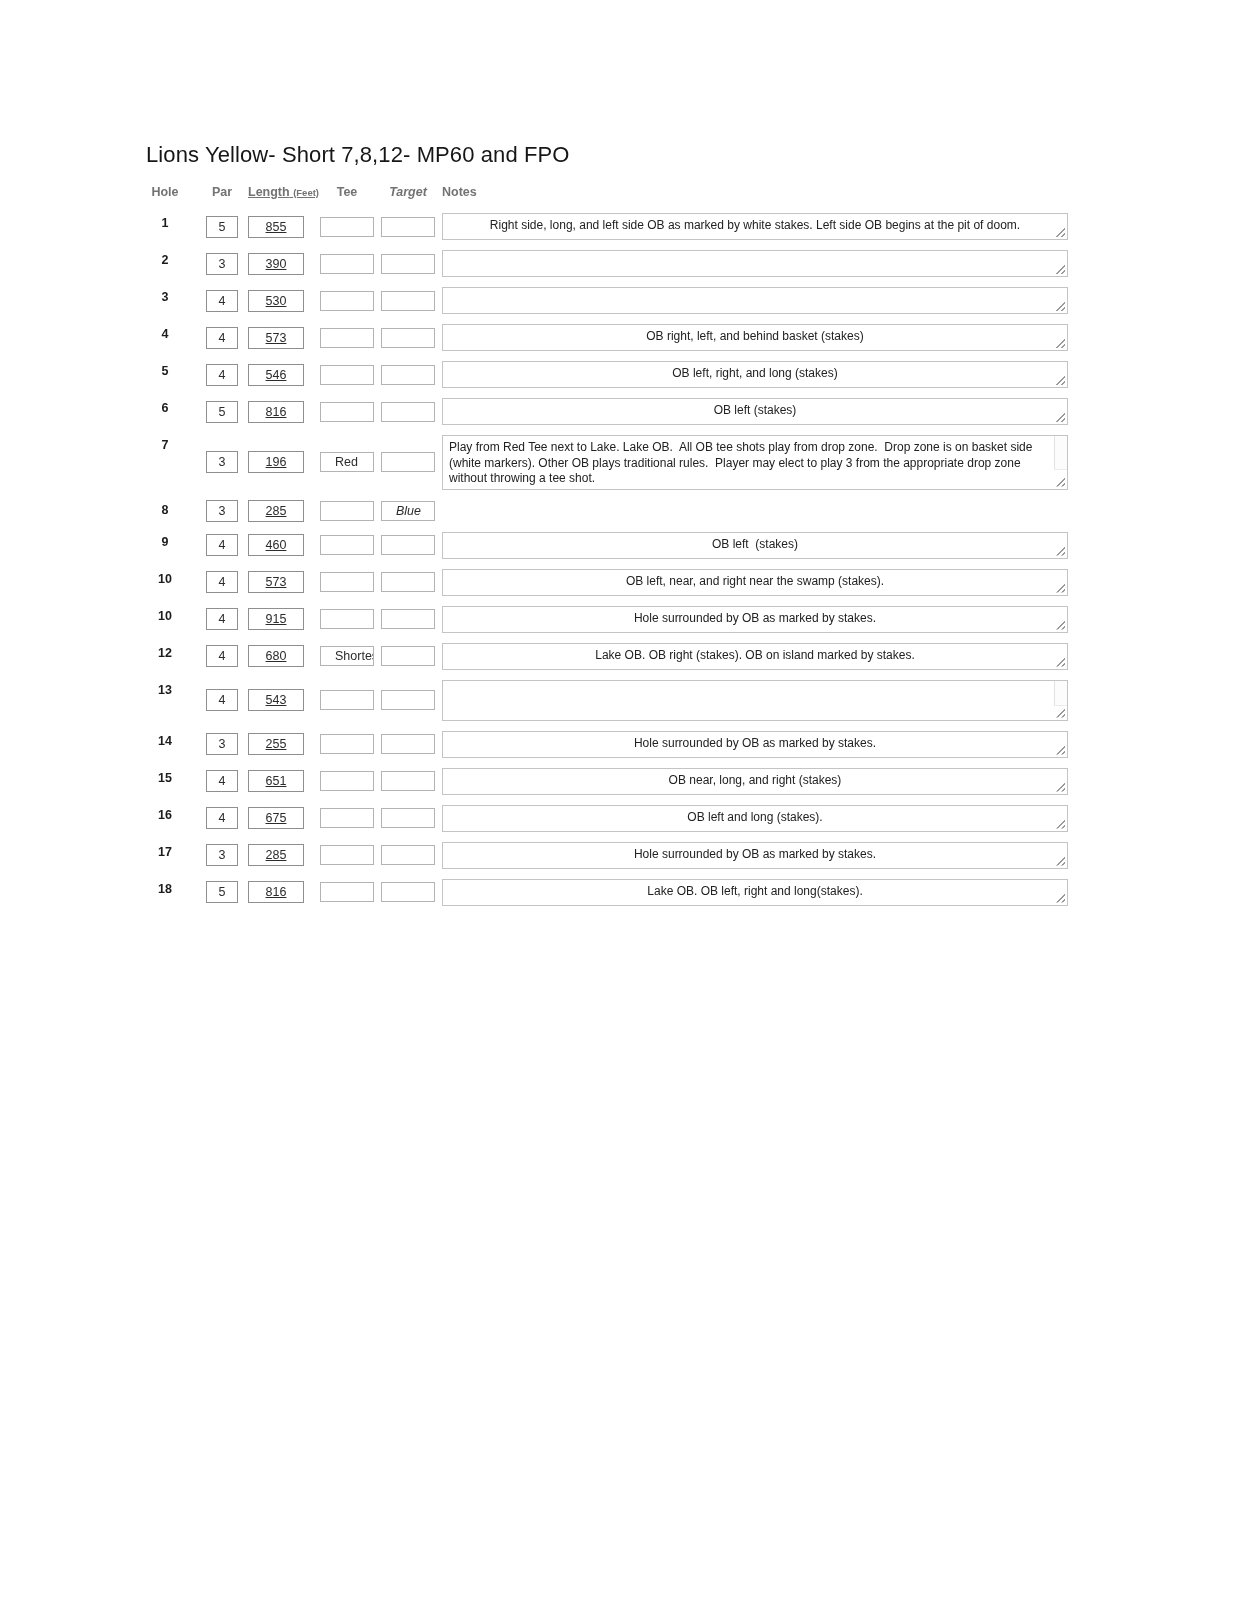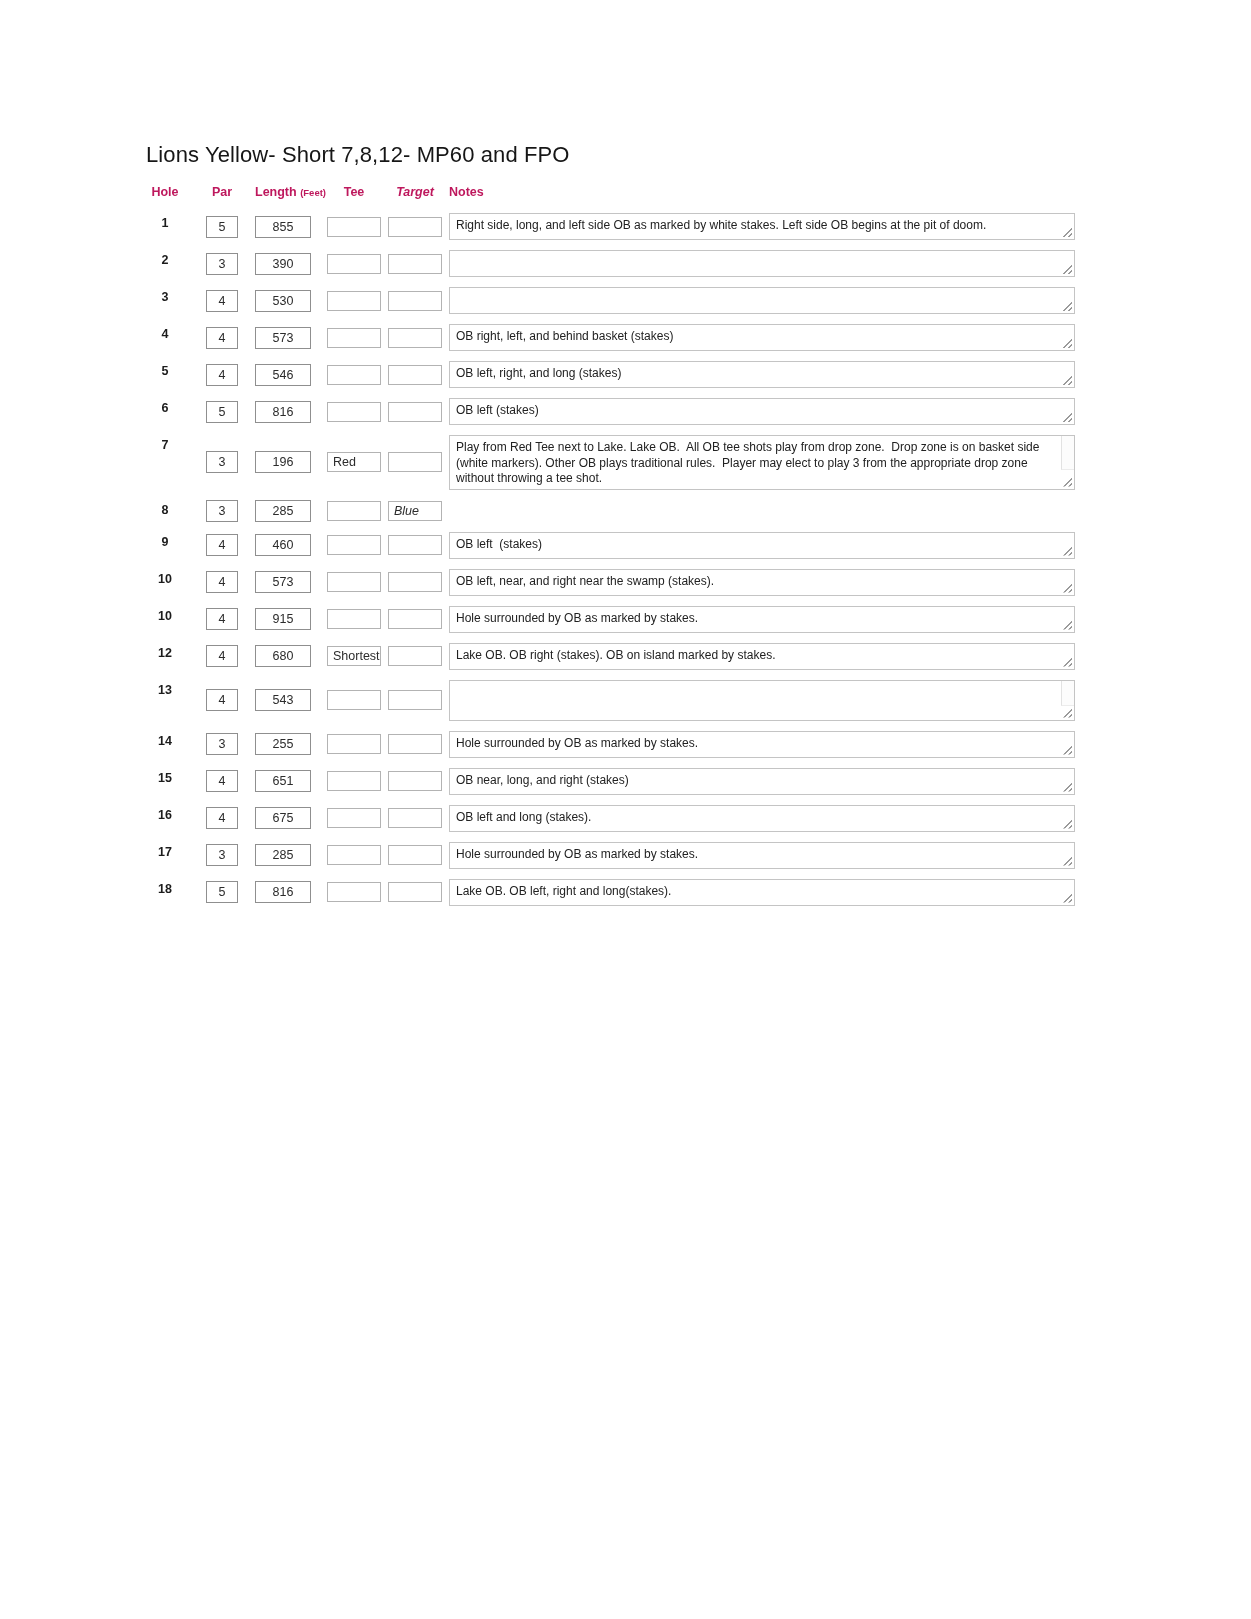--- a/index.html
+++ b/index.html
@@ -26,31 +26,31 @@
   .page-title {
     font-size: 22px;
     font-weight: 400;
     color: #161616;
     letter-spacing: 0.1px;
     margin: 0 0 17px 0;
   }
   
   .c-hole   { width: 38px;  }
   .c-par    { width: 32px;  margin-left: 22px; }
-  .c-length { width: 56px;  margin-left: 17px; }
+  .c-length { width: 56px;  margin-left: 10px; text-decoration: underline; }
   .c-tee    { width: 54px;  margin-left: 16px; }
   .c-target { width: 54px;  margin-left: 7px; font-style: italic;  }
   .c-notes  { width: 626px; margin-left: 7px;  }
 
   .hdr-row {
     display: flex;
     align-items: baseline;
     font-size: 12.5px;
     font-weight: 700;
-    color: #be185d;
+    color: #737373;
     margin-bottom: 14px;
   }
   .hdr-cell { text-align: center; white-space: nowrap; }
   .hdr-cell.c-notes { text-align: left; }
   .hdr-unit { font-size: 9.5px; font-weight: 700; }
 
   
   .row {
     display: flex;
     align-items: center;
@@ -75,30 +75,30 @@
   }
   input.par, input.length {
     height: 22px;
     border: 1px solid #8f8f8f;
     text-align: center;
   }
   input.tee, input.target {
     height: 20px;
     border: 1px solid #b3b3b3;
     text-align: left;
-    padding-left: 5px;
+    padding-left: 14px;
   }
   .notes {
     position: relative;
     box-sizing: border-box;
     border: 1px solid #c4c4c4;
     background: #ffffff;
     overflow: hidden;
   }
-  .notes.h1 { min-height: 27px; }
+  .notes.h1 { min-height: 27px; text-align: center; }
   .notes.h2 { min-height: 41px; }
   .notes.h3 { min-height: 54px; }
   .notes-text {
     font-size: 12px;
     line-height: 15.5px;
     color: #222222;
     padding: 4px 6px 2px 6px;
     white-space: pre-wrap;
   }
   .has-scrollbar .notes-text { padding-right: 18px; }

